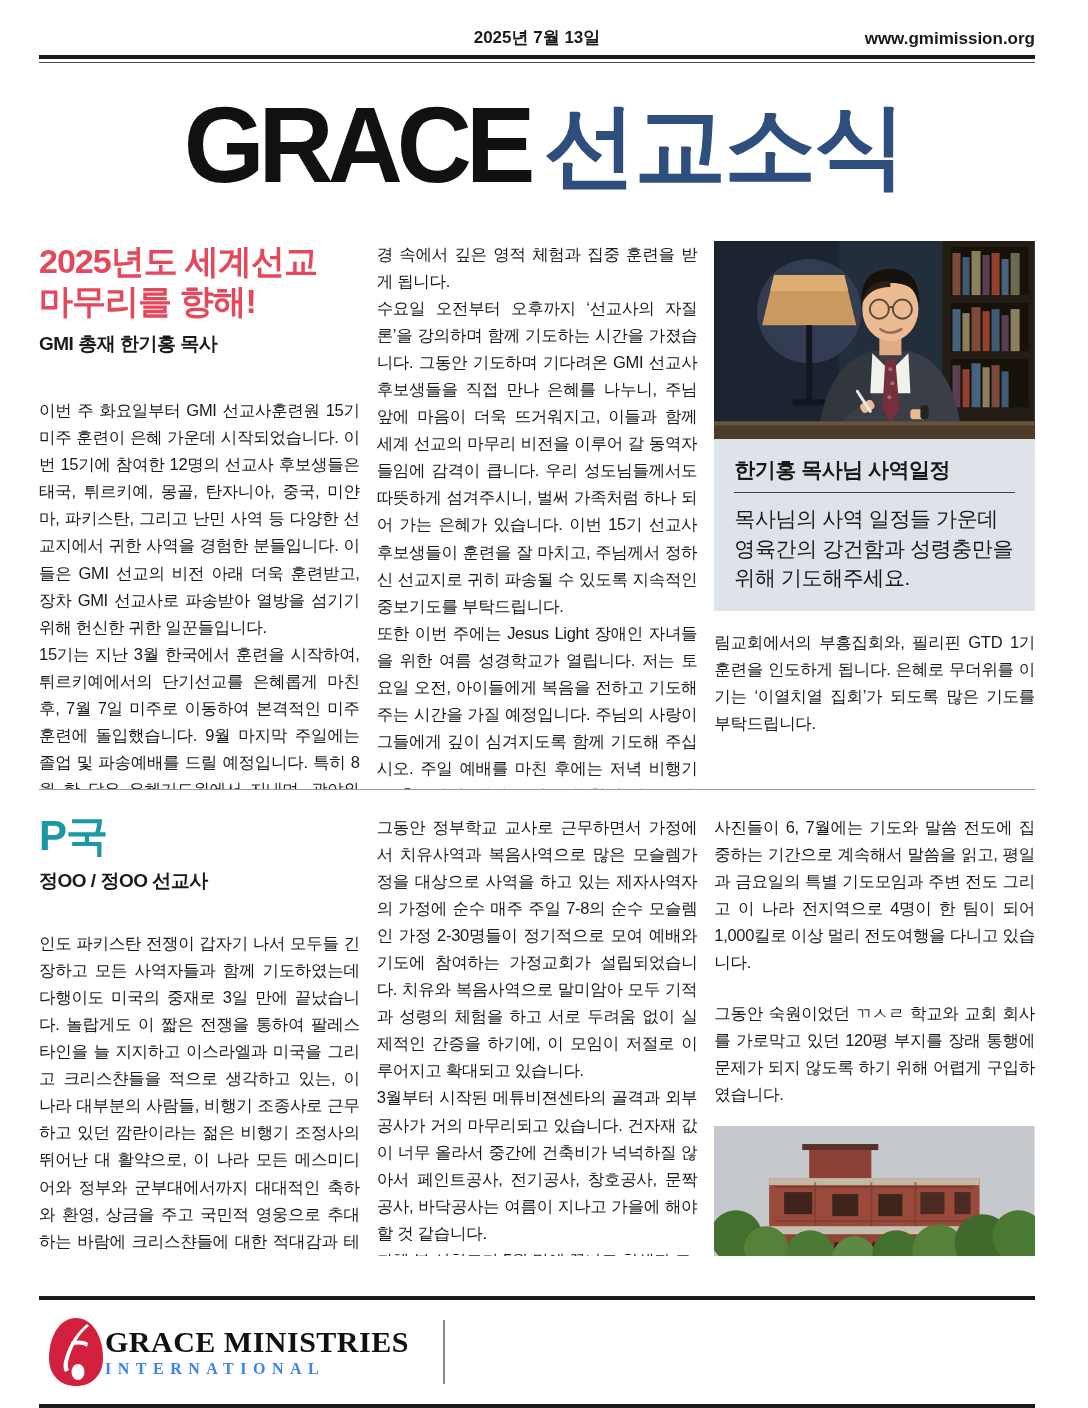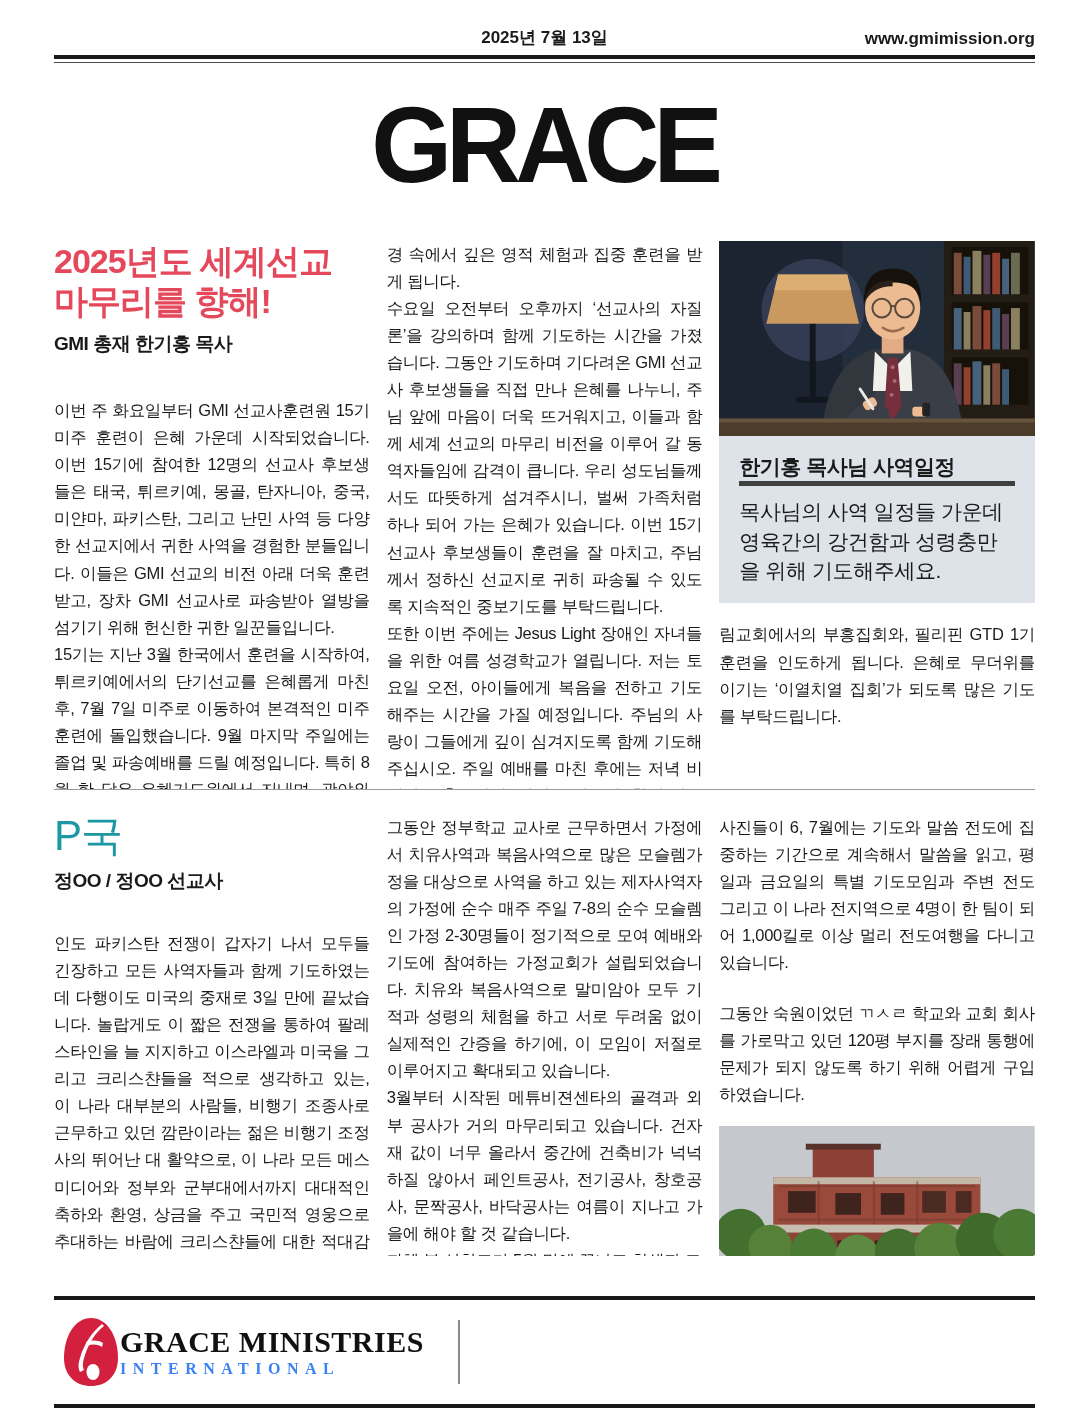--- a/index.html
+++ b/index.html
@@ -1,20 +1,20 @@
 <!DOCTYPE html>
 <html lang="ko"><head>
 <meta charset="utf-8">
 <style>
   * { margin:0; padding:0; box-sizing:border-box; }
   html,body { background:#ffffff; }
   body { font-family:"Liberation Sans","DejaVu Sans",sans-serif; color:#1a1a1a; }
   .page { width:1088px; height:1408px; margin:0 auto; background:#fff; overflow:hidden;
           display:flex; flex-direction:column; }
-  .inset { margin-left:54px; margin-right:53px; }
+  .inset { margin-left:39px; margin-right:53px; }
 
   
   .topbar { display:grid; grid-template-columns:1fr auto 1fr; align-items:end;
             padding-top:26px; font-size:17px; font-weight:600; }
   .topbar .date { text-align:center; }
   .topbar .site { text-align:right; font-weight:700; }
   .rule-thick { height:4px; background:#191919; }
   .rule-thin  { height:1px; background:#4a4a4a; }
   .top-rules { margin-top:6px; }
   .top-rules .rule-thin { margin-top:3px; }
@@ -29,33 +29,33 @@
   .stats-band { }
   .stats-band .stats { text-align:center; font-size:17px; font-weight:700; padding:7px 0 8px; }
 
   
   .article { display:grid; grid-template-columns:1fr 1fr 1fr; column-gap:17px; overflow:hidden; }
   .a1 { height:568px; padding-top:20px; }
   .a2 { height:466px; padding-top:24px; }
   .divider { height:1px; background:#9a9a9a; }
 
   .a1-title { font-size:34px; line-height:1.18; font-weight:800; letter-spacing:-1px; }
-  .a2-title { font-size:42px; line-height:1.05; font-weight:400; letter-spacing:-1px; }
+  .a2-title { font-size:42px; line-height:1.05; font-weight:700; letter-spacing:-1px; }
   .byline { font-size:19px; font-weight:700; margin-top:10px; letter-spacing:-0.5px; }
   p.body { font-size:16.5px; line-height:1.64; text-align:justify; letter-spacing:-0.3px; }
   .first-gap { margin-top:40px; }
   .a2 .first-gap { margin-top:36px; }
 
   
   .photo { display:block; width:100%; }
 
   
   .schedule-box { background:#dde3e9; padding:17px 20px 18px; }
   .schedule-box .box-title { font-size:21px; font-weight:800; letter-spacing:-0.5px;
-      border-bottom:5px solid #404040; padding-bottom:0; margin-bottom:11px; }
+      border-bottom:1px solid #404040; padding-bottom:8px; margin-bottom:11px; }
   .schedule-box ul { list-style:none; }
   .schedule-box li { font-size:16.5px; line-height:1.42; letter-spacing:-0.4px;
       padding-left:15px; position:relative; margin:3px 0; }
   .schedule-box li::before { content:"•"; position:absolute; left:0; top:0; }
   .schedule-box .note { font-size:21px; line-height:1.4; letter-spacing:-0.4px; margin-top:11px; }
   .col3-p { margin-top:18px; }
 
   
   .footer { margin-top:auto; }
   .footer-inner { display:flex; align-items:center; padding:16px 0 14px; }
@@ -78,20 +78,21 @@
     <div class="date">2025년 7월 13일</div>
     <div class="site">www.gmimission.org</div>
   </div>
   <div class="top-rules inset">
     <div class="rule-thick"></div>
     <div class="rule-thin"></div>
   </div>
 
   <div class="masthead">
     <span class="en">GRACE</span>
+    <span class="ko" style="color:#2e4e7d">선교소식</span>
   </div>
 
 
   <section class="article a1 inset">
     <div class="col">
       <h2 class="a1-title" style="color:#e5485a">
         <span>2025년도 세계선교</span><br>
         <span>마무리를 향해!</span>
       </h2>
       <div class="byline">GMI 총재 한기홍 목사</div>

